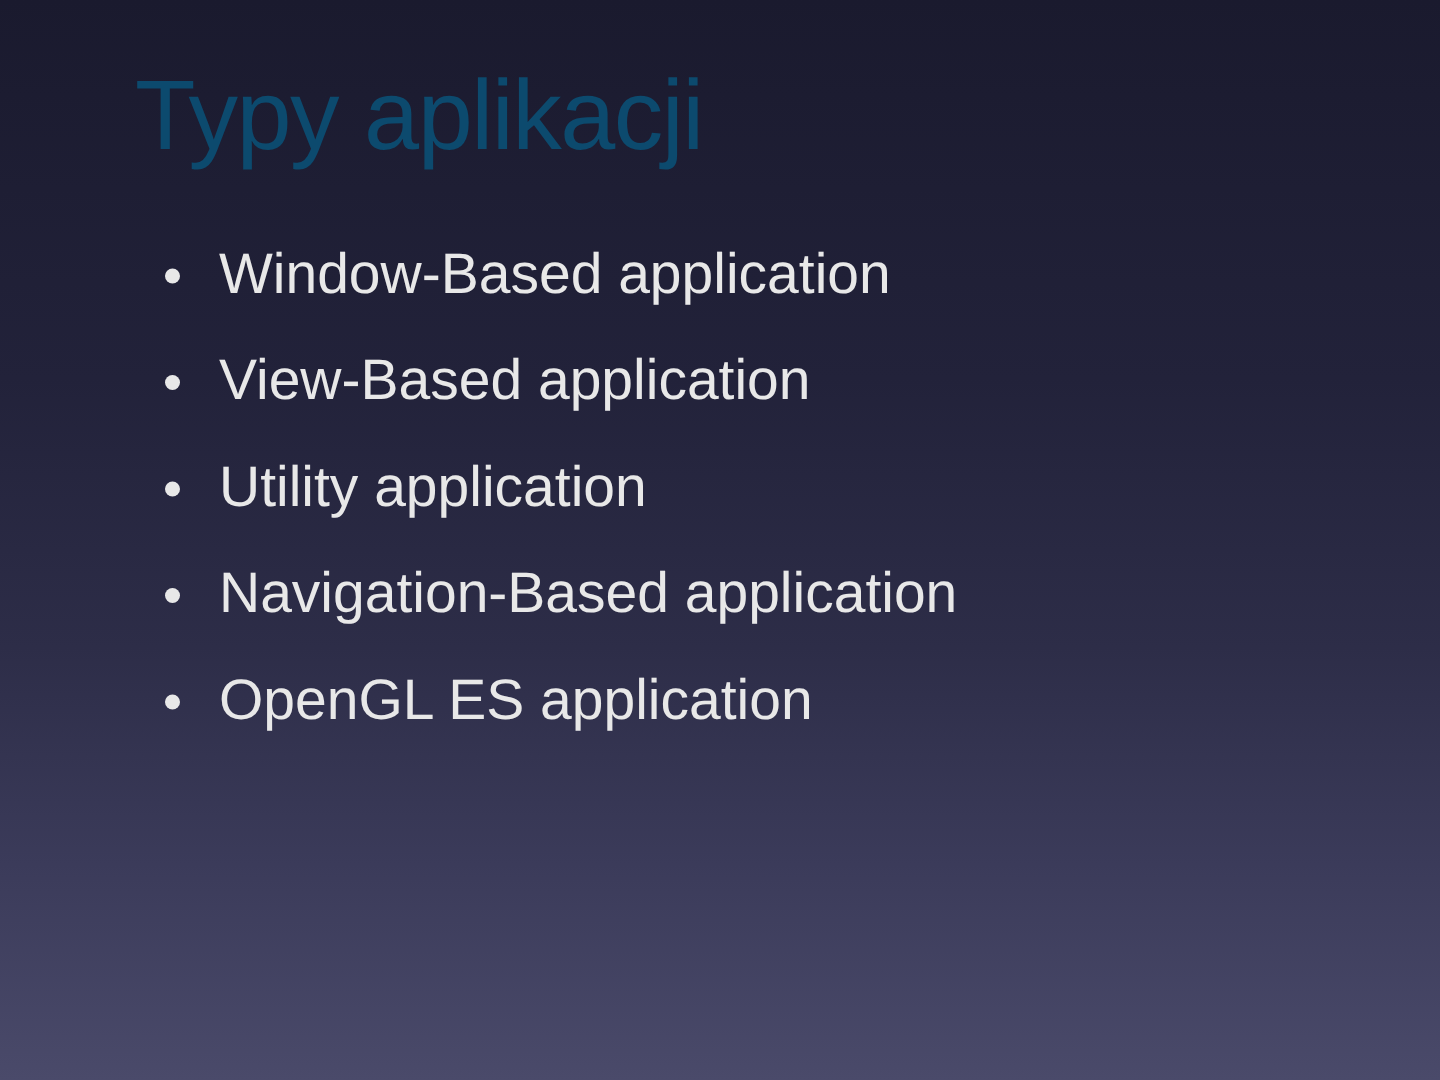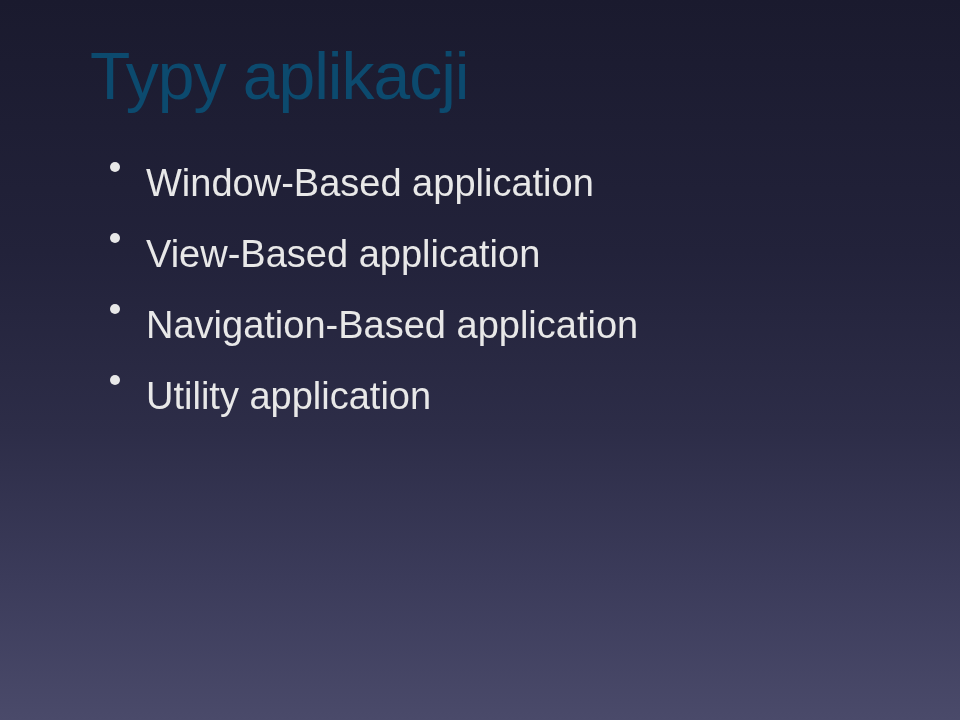--- a/index.html
+++ b/index.html
@@ -26,21 +26,21 @@
       letter-spacing: -1px;
       color: #0c4a6e;
       margin-bottom: 48px;
     }
     .bullet-list {
       list-style: none;
       padding-left: 20px;
     }
     .bullet-item {
       display: flex;
-      align-items: flex-start;
+      align-items: center;
       margin-bottom: 28px;
     }
     .bullet-dot {
       width: 10px;
       height: 10px;
       background: #e8e8e8;
       border-radius: 50%;
       margin-right: 26px;
       flex-shrink: 0;
     }
@@ -60,20 +60,24 @@
     <li class="bullet-item">
       <span class="bullet-dot"></span>
       <span class="bullet-text">Window-Based application</span>
     </li>
     <li class="bullet-item">
       <span class="bullet-dot"></span>
       <span class="bullet-text">View-Based application</span>
     </li>
     <li class="bullet-item">
       <span class="bullet-dot"></span>
+      <span class="bullet-text">Utility application</span>
+    </li>
+    <li class="bullet-item">
+      <span class="bullet-dot"></span>
       <span class="bullet-text">Navigation-Based application</span>
     </li>
     <li class="bullet-item">
       <span class="bullet-dot"></span>
-      <span class="bullet-text">Utility application</span>
+      <span class="bullet-text">OpenGL ES application</span>
     </li>
   </ul>
 </div>
 
 </body></html>

